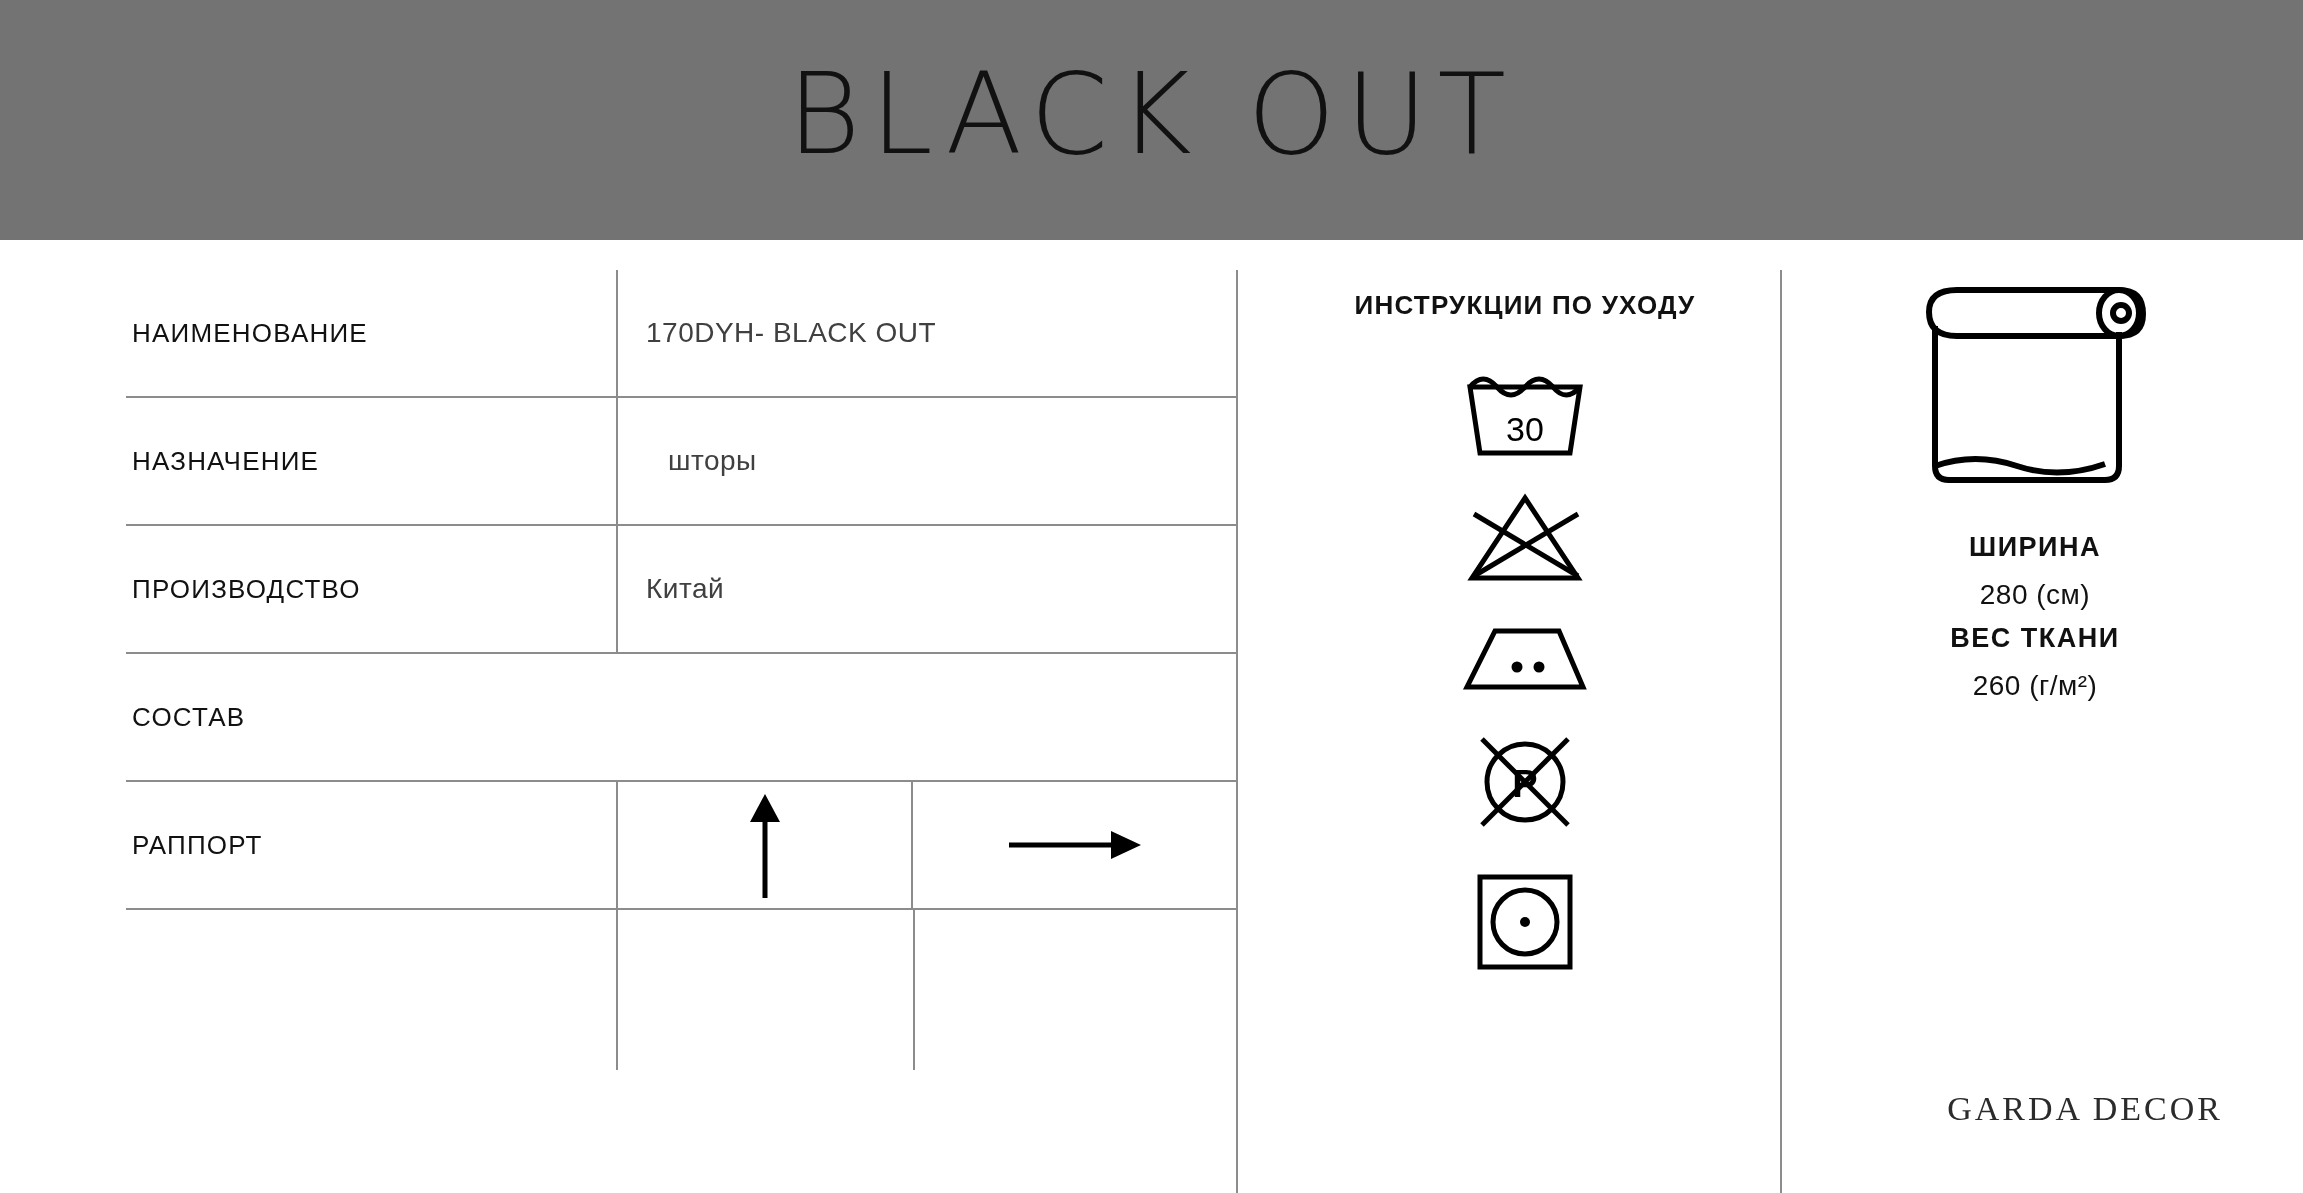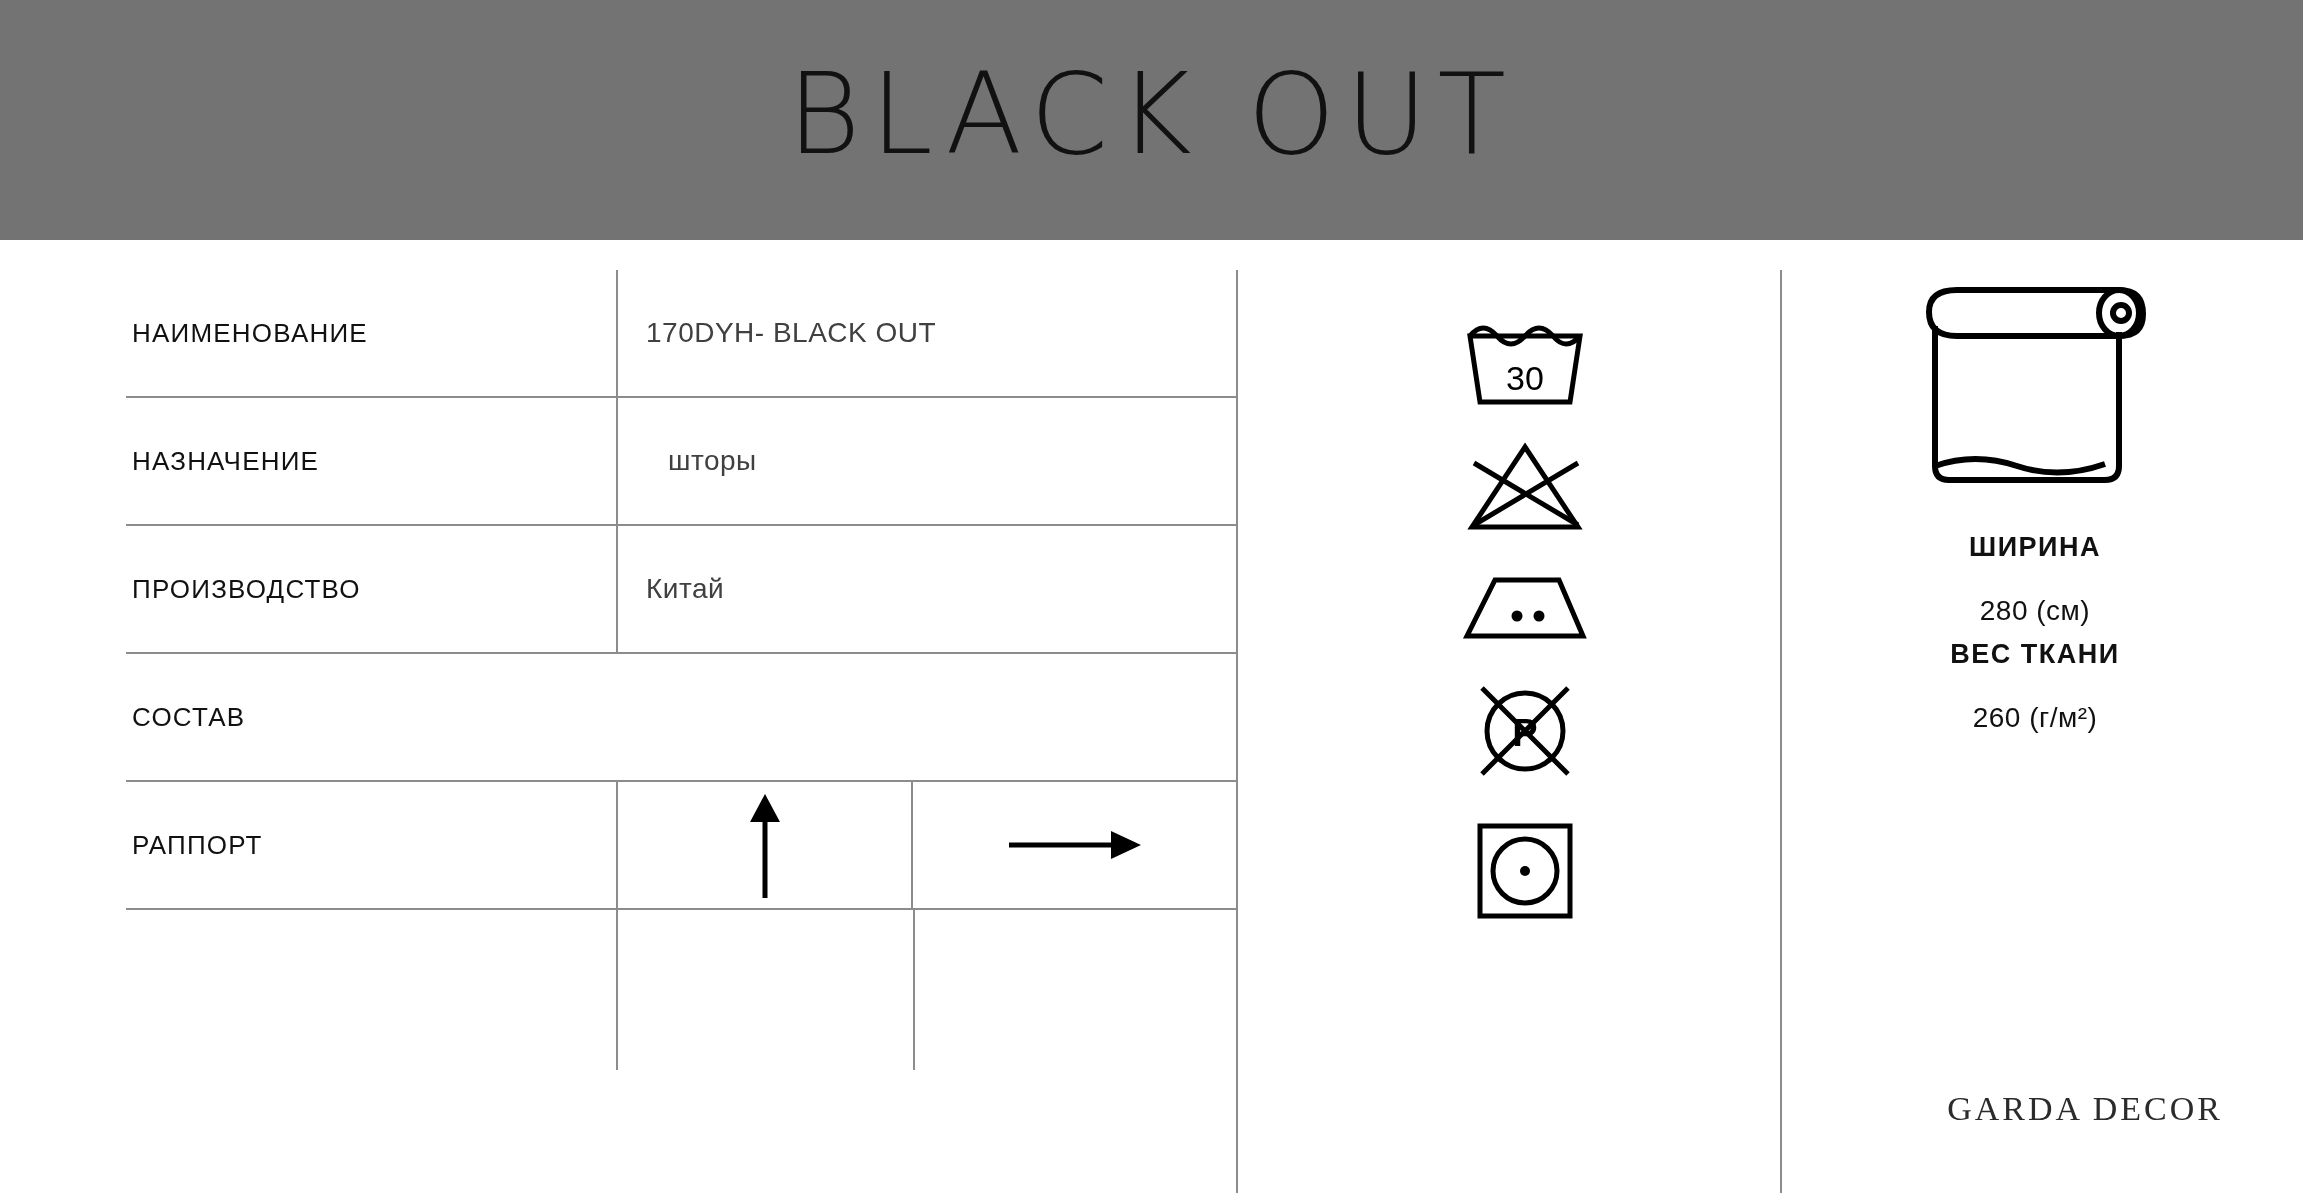--- a/index.html
+++ b/index.html
@@ -163,21 +163,21 @@
     font-weight: bold;
     font-size: 27px;
     letter-spacing: 1.5px;
     margin-top: 22px;
     color: #111;
   }
   .right-value {
     font-size: 28px;
     font-weight: 300;
     letter-spacing: 0.5px;
-    margin-top: 32px;
+    margin-top: 16px;
     color: #111;
   }
   .right-label.second { margin-top: 12px; }
 
   
   .brand {
     position: absolute;
     right: 80px;
     bottom: 22px;
     font-family: "Liberation Serif", serif;
@@ -245,20 +245,21 @@
         <div class="empty-cell-right"></div>
       </div>
     </div>
 
   </div>
 
   <div class="vline vline-1"></div>
   <div class="vline vline-2"></div>
 
   <div class="care">
+    <div class="care-title">ИНСТРУКЦИИ ПО УХОДУ</div>
     <div class="care-icons">
 
       <div class="care-icon">
         <svg width="130" height="95" viewBox="0 0 130 95">
           <path d="M10 22 L120 22 L110 88 L20 88 Z" fill="none" stroke="#000" stroke-width="5"></path>
           <path d="M10 22 q 13 -16 27 0 q 14 16 28 0 q 14 -16 28 0 q 13 16 27 0" fill="none" stroke="#000" stroke-width="5"></path>
           <text x="65" y="76" font-family="Liberation Sans, sans-serif" font-size="34" text-anchor="middle" fill="#000">30</text>
         </svg>
       </div>
 

